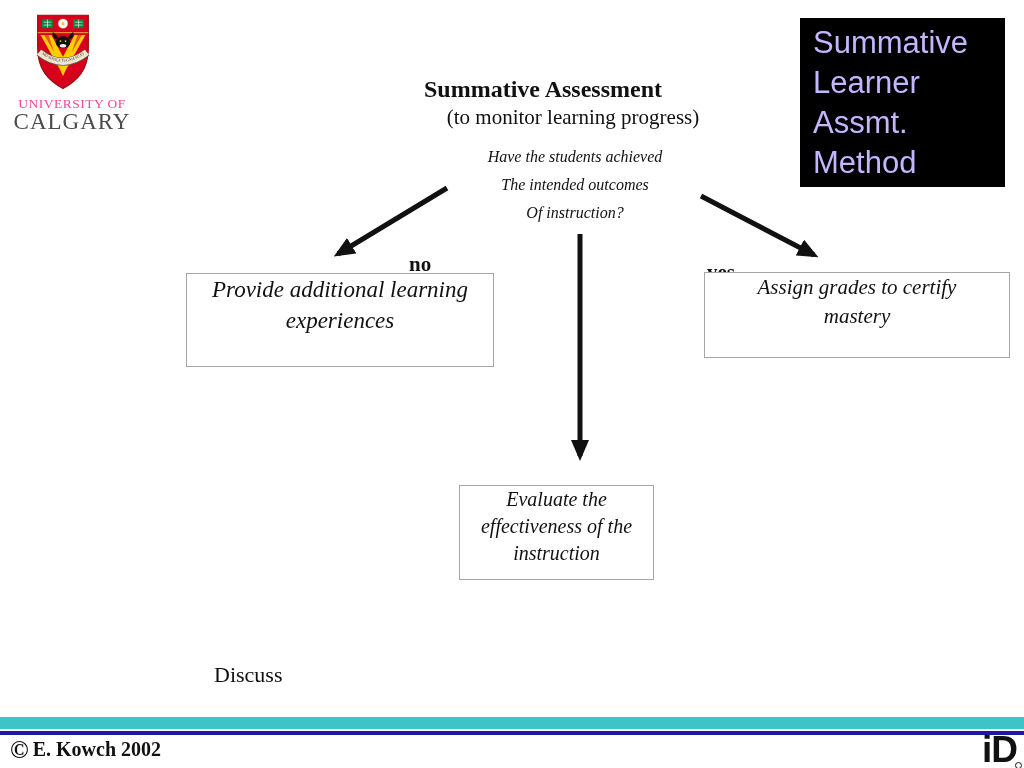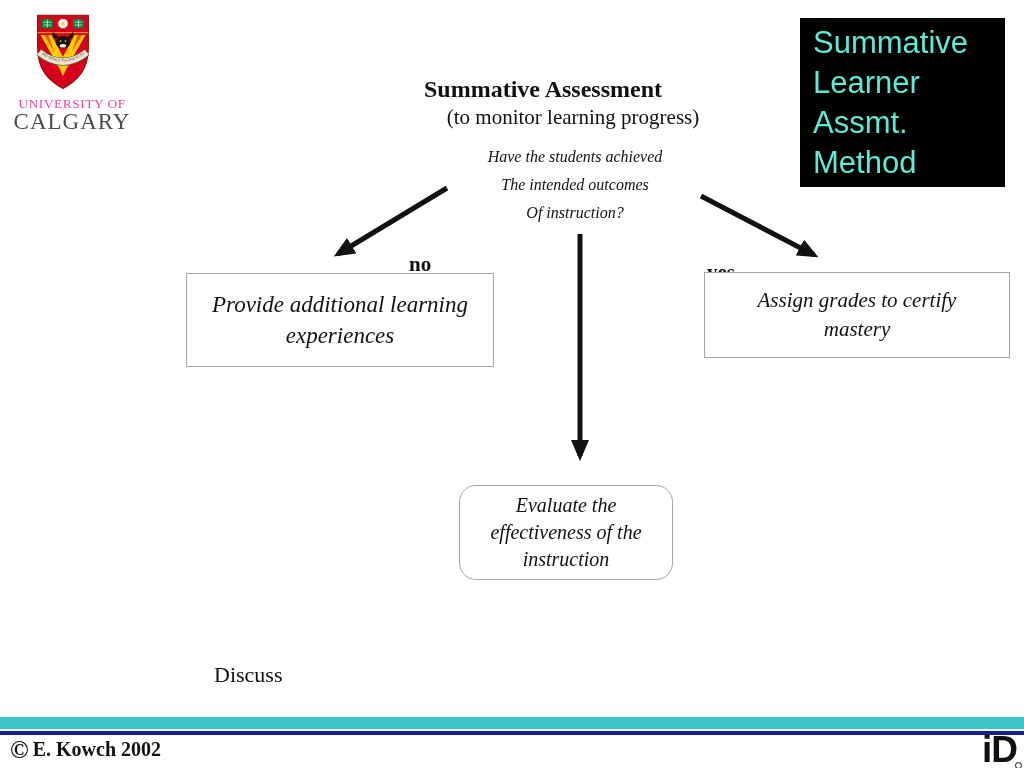--- a/index.html
+++ b/index.html
@@ -18,21 +18,21 @@
     position:absolute;left:0px;top:86px;width:128px;text-align:center;
     font-size:13.5px;letter-spacing:0.5px;color:#ec4899;white-space:nowrap;
   }
   .uofc-line2{
     position:absolute;left:0px;top:99px;width:128px;text-align:center;
     font-size:23px;letter-spacing:1px;color:#4c4c4e;white-space:nowrap;
   }
   
   .corner-title{
     position:absolute;left:800px;top:18px;width:205px;height:169px;
-    background:#000000;color:#5eead4;
+    background:#000000;color:#c4b5fd;
     font-family:"Liberation Sans", sans-serif;
     font-size:31px;line-height:40px;
     padding:5px 0 0 13px;box-sizing:border-box;
   }
   
   .heading-title{
     position:absolute;left:378px;top:76px;width:330px;text-align:center;
     font-weight:bold;font-size:24px;white-space:nowrap;
   }
   .heading-subtitle{
@@ -45,26 +45,26 @@
   }
   
   .arrows{position:absolute;left:0;top:0;width:1024px;height:768px;pointer-events:none;}
   
   .branch-label{position:absolute;font-weight:bold;font-size:21px;margin-top:32px;}
   .label-no{left:409px;top:220px;}
   .label-yes{left:707px;top:228px;}
   
   .fbox{
     position:absolute;border:1px solid #a6a6a6;background:#ffffff;
-    display:flex;flex-direction:column;justify-content:center;
+    display:flex;flex-direction:column;justify-content:flex-start;
     text-align:center;font-style:italic;box-sizing:border-box;
   }
   .fbox-left{left:186px;top:273px;width:308px;height:94px;font-size:23px;line-height:31px;}
   .fbox-right{left:704px;top:272px;width:306px;height:86px;font-size:21px;line-height:29px;}
-  .fbox-bottom{left:459px;top:485px;width:214px;height:95px;font-size:20px;line-height:27px;border-radius:17px;}
+  .fbox-bottom{left:459px;top:485px;width:195px;height:95px;font-size:20px;line-height:27px;}
   
   .discuss{position:absolute;left:214px;top:662px;font-size:22px;}
   
   .teal-bar{position:absolute;left:0;top:717px;width:1024px;height:12px;background:#3ec4c6;}
   .navy-line{position:absolute;left:0;top:731px;width:1024px;height:4px;background:#1a1a9c;}
   .copyright{position:absolute;left:10px;top:736px;white-space:nowrap;}
   .copyright .csym{font-size:25px;font-weight:bold;vertical-align:-2px;}
   .copyright .ctext{font-size:20px;font-weight:bold;margin-top:8px;}
   .brand{
     position:absolute;left:982px;top:729px;

